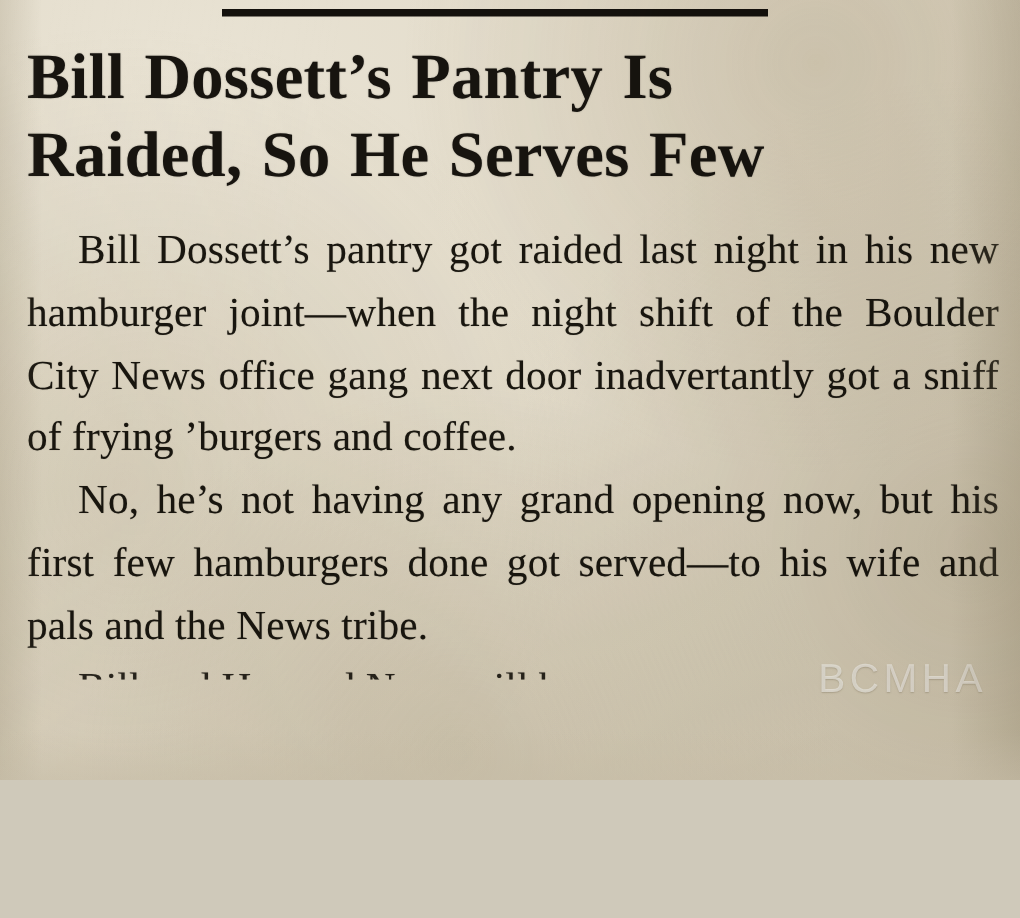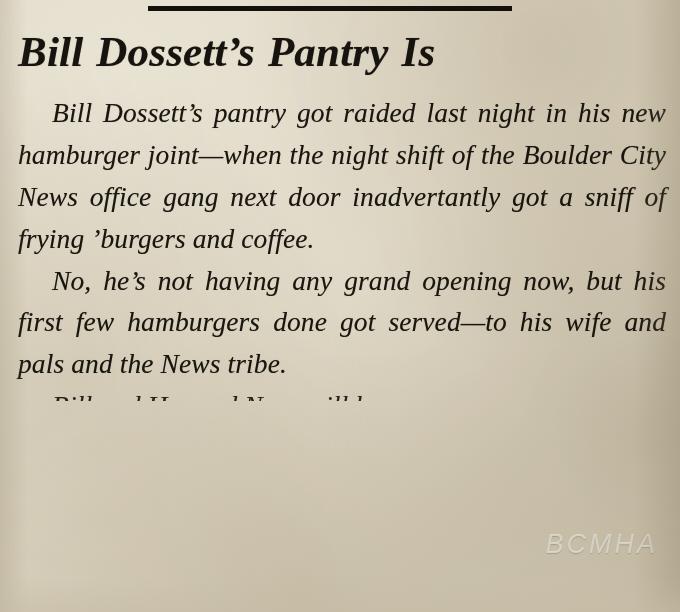--- a/index.html
+++ b/index.html
@@ -11,25 +11,24 @@
     height: 612px;
     overflow: hidden;
     background: #cfc9ba;
     font-family: "Liberation Serif", serif;
   }
 
   
   .clipping {
     position: relative;
     width: 680px;
-    height: 612px;
+    height: 520px;
     background:
       radial-gradient(ellipse at 18% 12%, #e9e3d4 0%, #e3dccb 35%, #d9d1be 70%, #cfc6b1 100%);
     overflow: hidden;
-    font-style: italic;
   }
 
   
   .paper-grain {
     position: absolute;
     inset: 0;
     pointer-events: none;
     background:
       radial-gradient(circle at 80% 8%, rgba(165,150,120,0.28) 0%, rgba(165,150,120,0) 38%),
       radial-gradient(circle at 12% 62%, rgba(170,158,128,0.22) 0%, rgba(170,158,128,0) 45%),
@@ -141,20 +140,21 @@
 <body>
 
 <div class="clipping">
 
   <div class="top-rule"></div>
 
   <div class="content">
 
     <h1 class="headline">
       <span class="line">Bill Dossett’s Pantry Is</span>
+      <span class="line">Raided, So He Serves Few</span>
     </h1>
 
     <div class="body-copy">
       <p>Bill Dossett’s pantry got raided last night in his new hamburger joint—when the night shift of the Boulder City News office gang next door inadvertantly got a sniff of frying ’burgers and coffee.</p>
       <p>No, he’s not having any grand opening now, but his first few hamburgers done got served—to his wife and pals and the News tribe.</p>
       <p class="clipped">Bill and Howard Neve will be</p>
     </div>
 
   </div>
 

